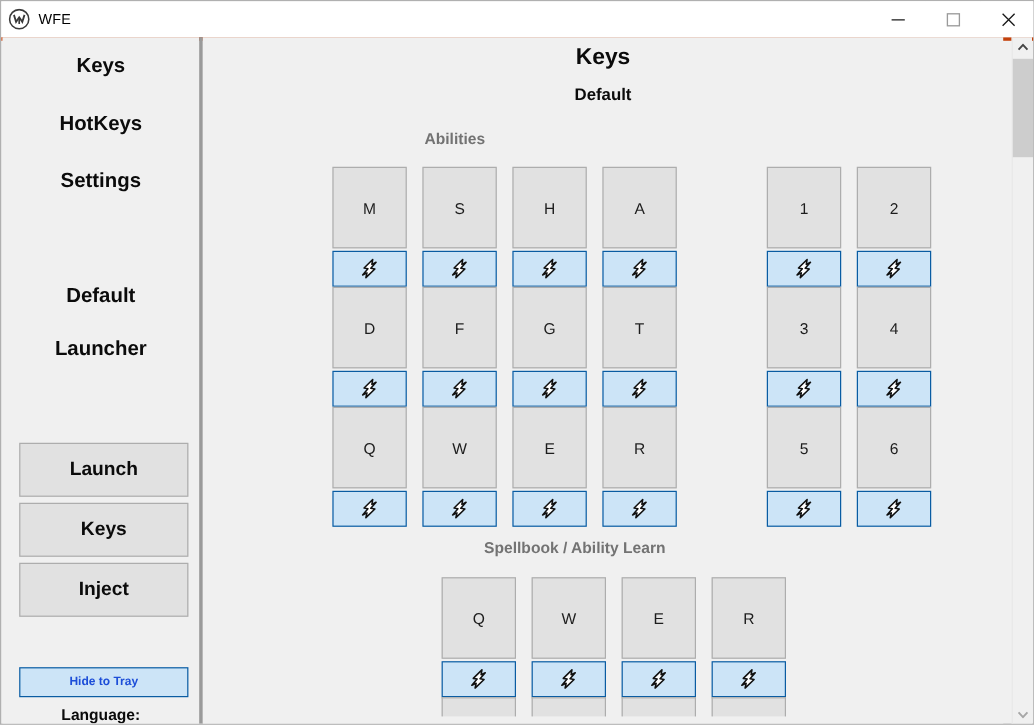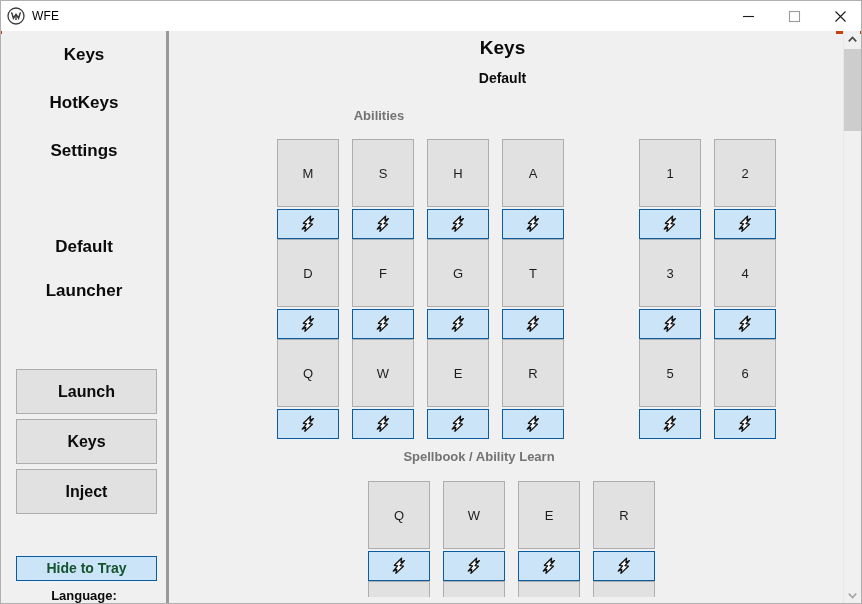--- a/index.html
+++ b/index.html
@@ -107,23 +107,23 @@
   .tray-btn {
     position: absolute;
     left: 14px;
     top: 525px;
     width: 141px;
     height: 25px;
     background: #cce4f7;
     border: 1px solid #0a5ca2;
     box-sizing: border-box;
     font-family: "Liberation Sans", sans-serif;
-    font-size: 14px;
-    font-weight: bold;
-    color: #14532d;
+    font-size: 10px;
+    font-weight: bold;
+    color: #1d4ed8;
     text-align: center;
     line-height: 23px;
     padding: 0;
   }
   .lang-label {
     position: absolute;
     left: 0; top: 557px;
     width: 164px;
     text-align: center;
     font-size: 13px;

